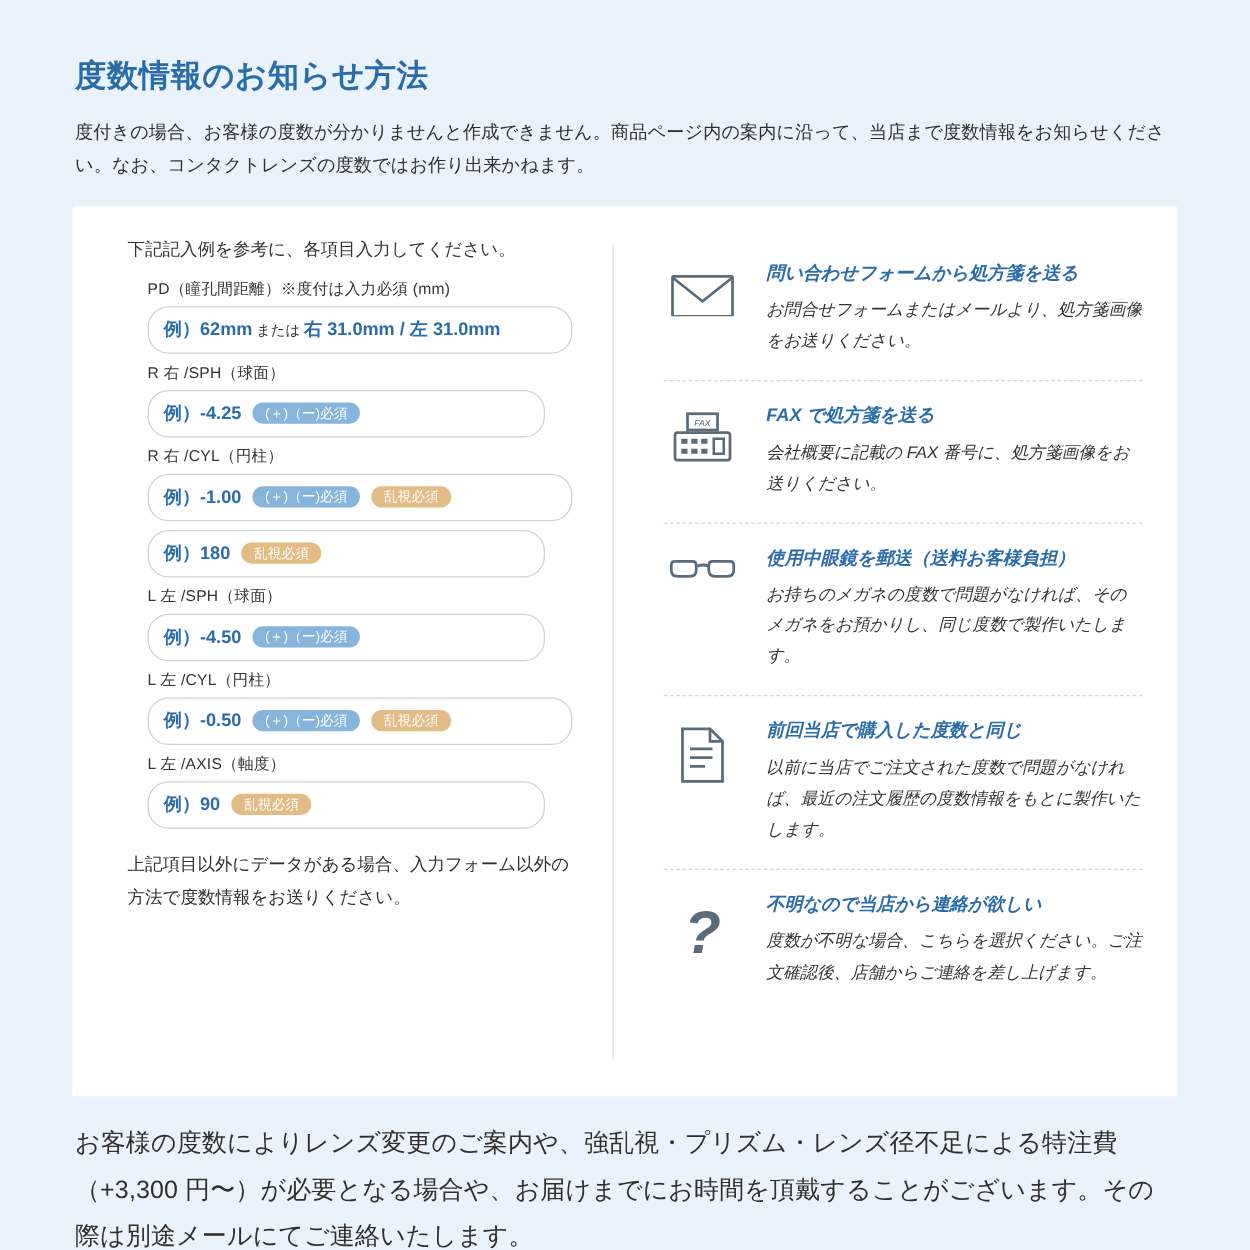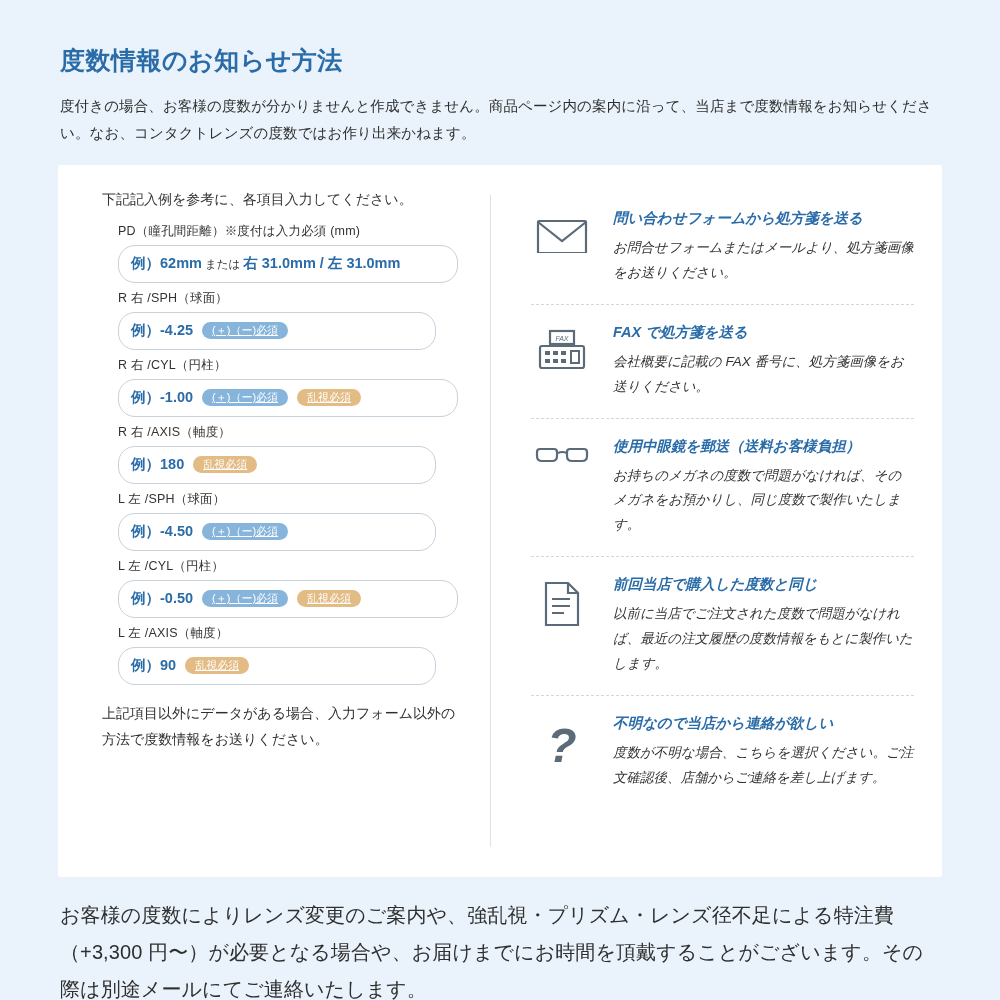--- a/index.html
+++ b/index.html
@@ -113,21 +113,20 @@
     color: #333;
   }
   .tag {
     display: inline-block;
     border-radius: 11px;
     font-size: 11px;
     padding: 1px 10px;
     margin-left: 9px;
     white-space: nowrap;
     color: #ffffff;
-    text-decoration: underline;
   }
   .tag.blue { background: #86b4da; }
   .tag.beige { background: #e3bb84; }
   .lfoot {
     font-size: 14px;
     line-height: 1.85;
     margin: 16px 0 0 6px;
     color: #2f2f2f;
   }
 
@@ -202,21 +201,20 @@
       <div class="field">
         <div class="field-label">R 右 /CYL（円柱）</div>
         <div class="input-box wide">
           <span class="ex"><span>例）</span><span>-1.00</span></span>
           <span class="tag blue">(＋)（ー)必須</span>
           <span class="tag beige">乱視必須</span>
         </div>
       </div>
 
       <div class="field">
-        <div class="field-label">R 右 /AXIS（軸度）</div>
         <div class="input-box narrow">
           <span class="ex"><span>例）</span><span>180</span></span>
           <span class="tag beige">乱視必須</span>
         </div>
       </div>
 
       <div class="field">
         <div class="field-label">L 左 /SPH（球面）</div>
         <div class="input-box narrow">
           <span class="ex"><span>例）</span><span>-4.50</span></span>

